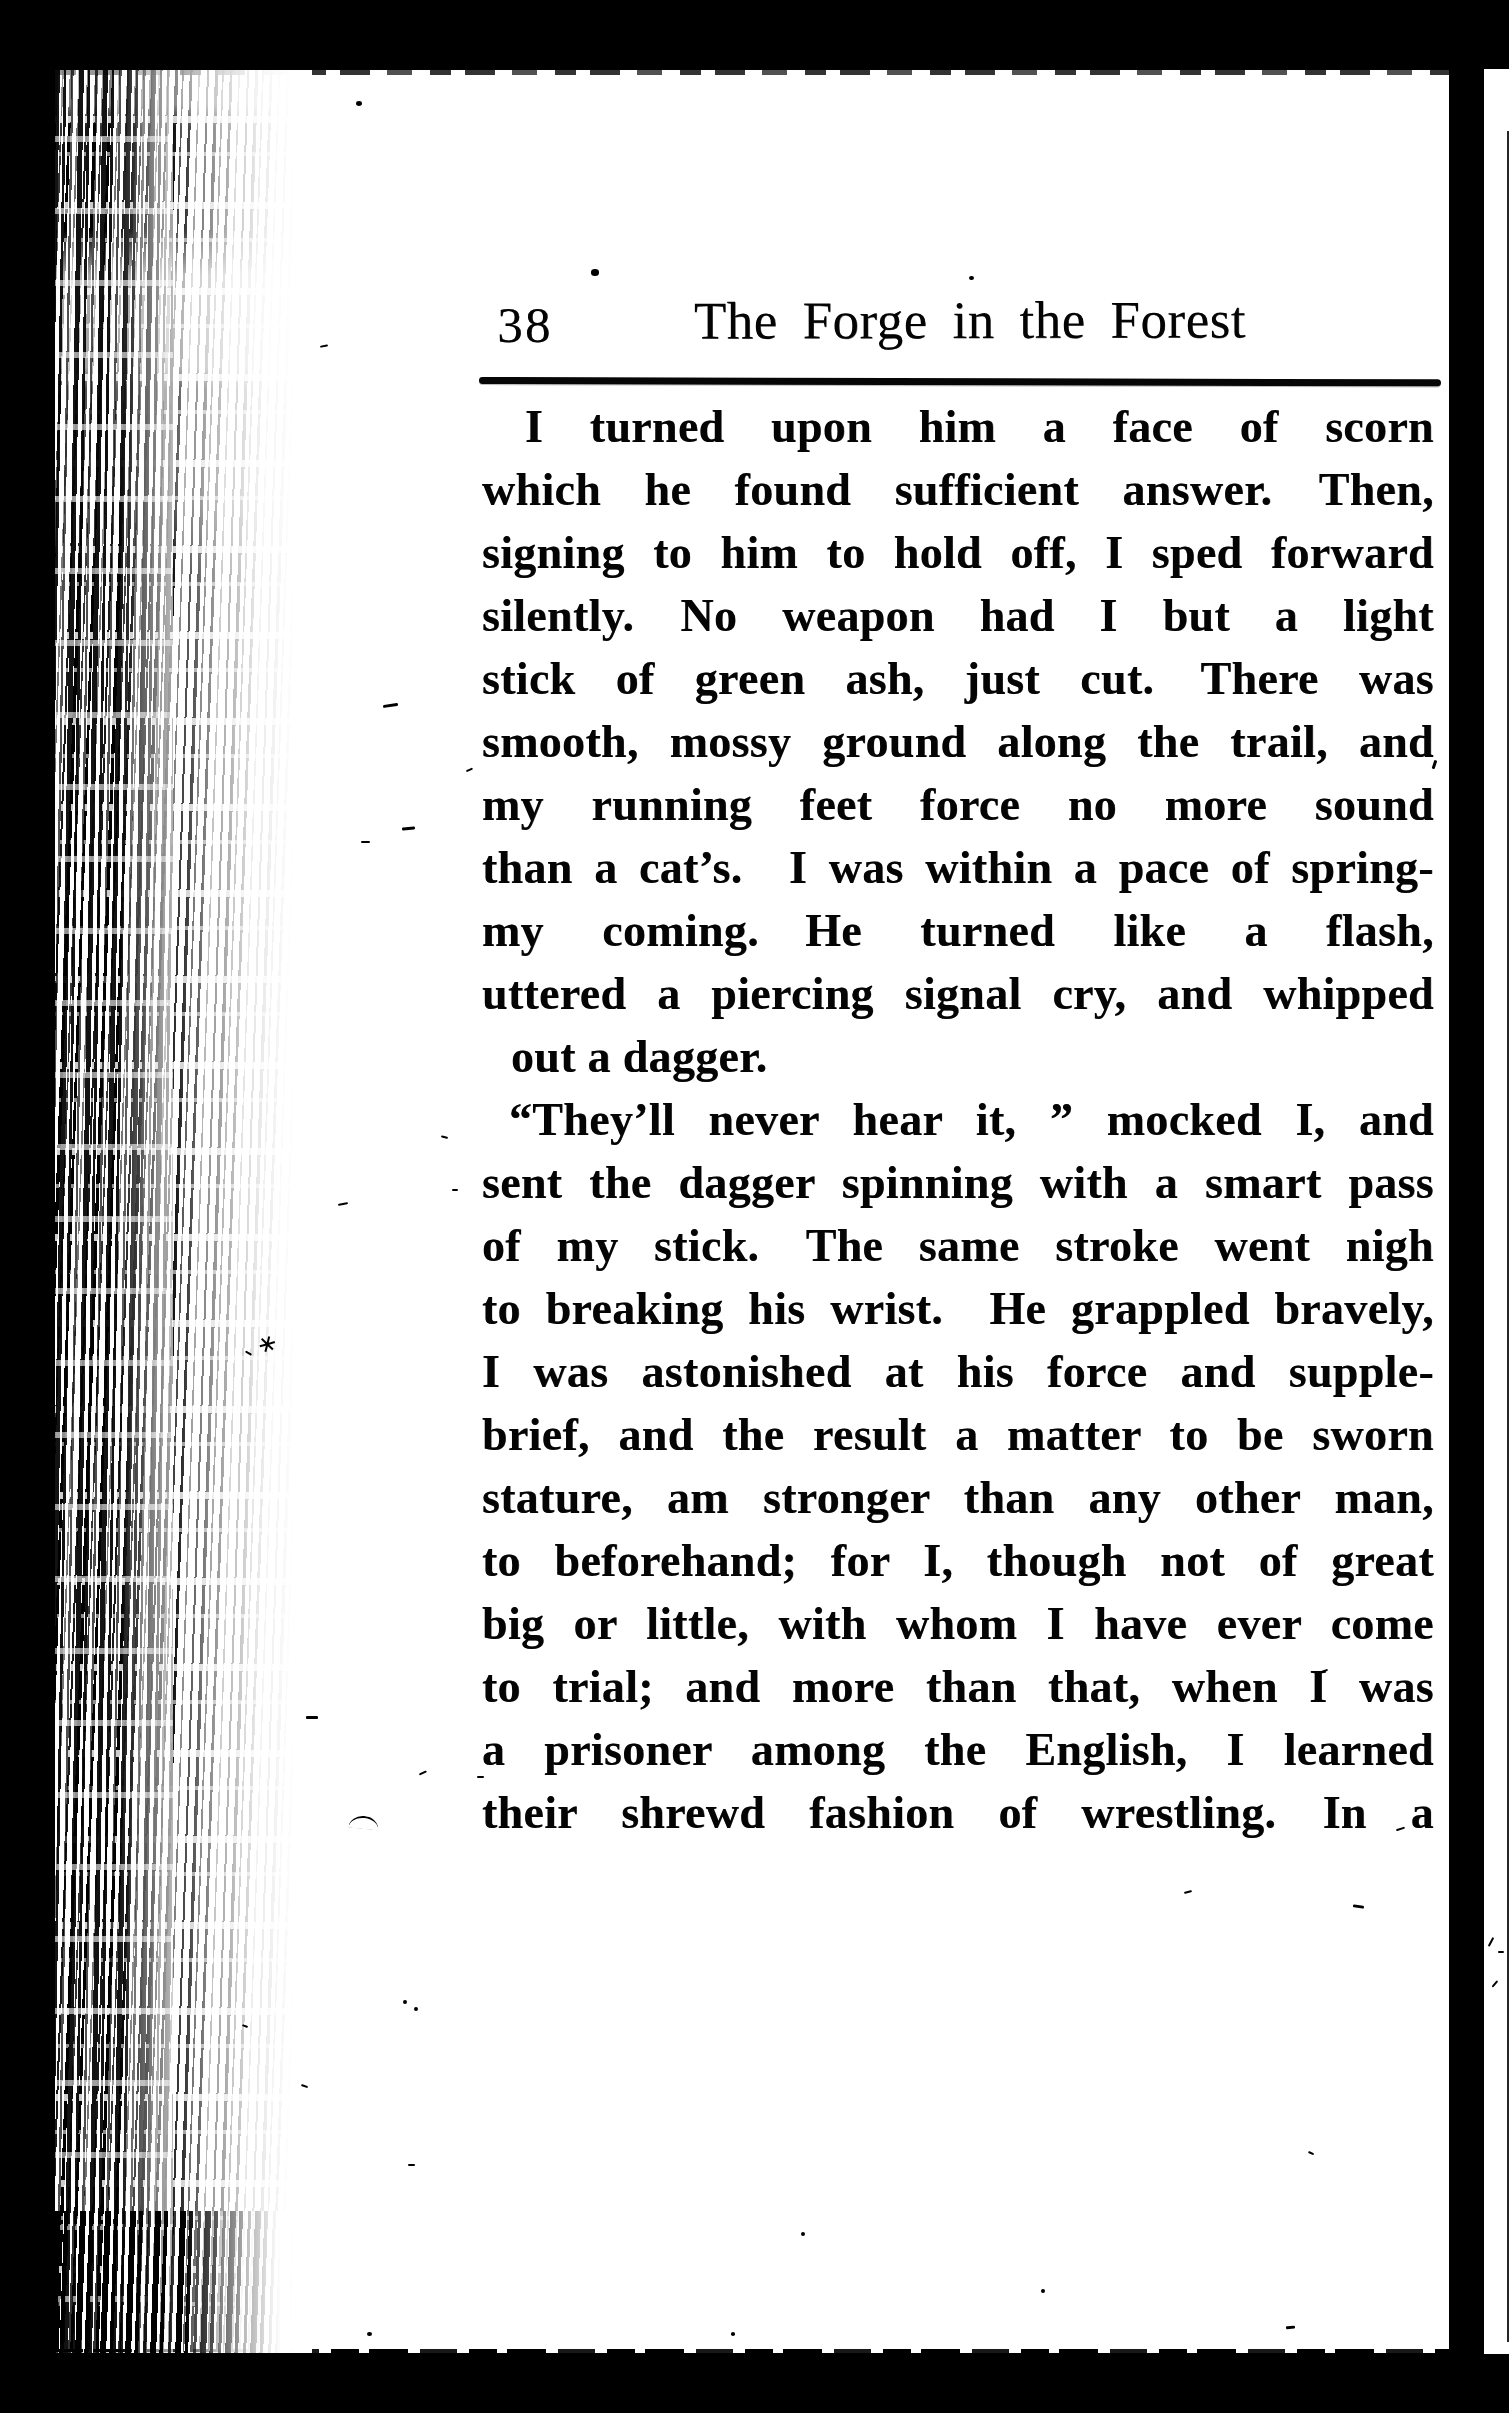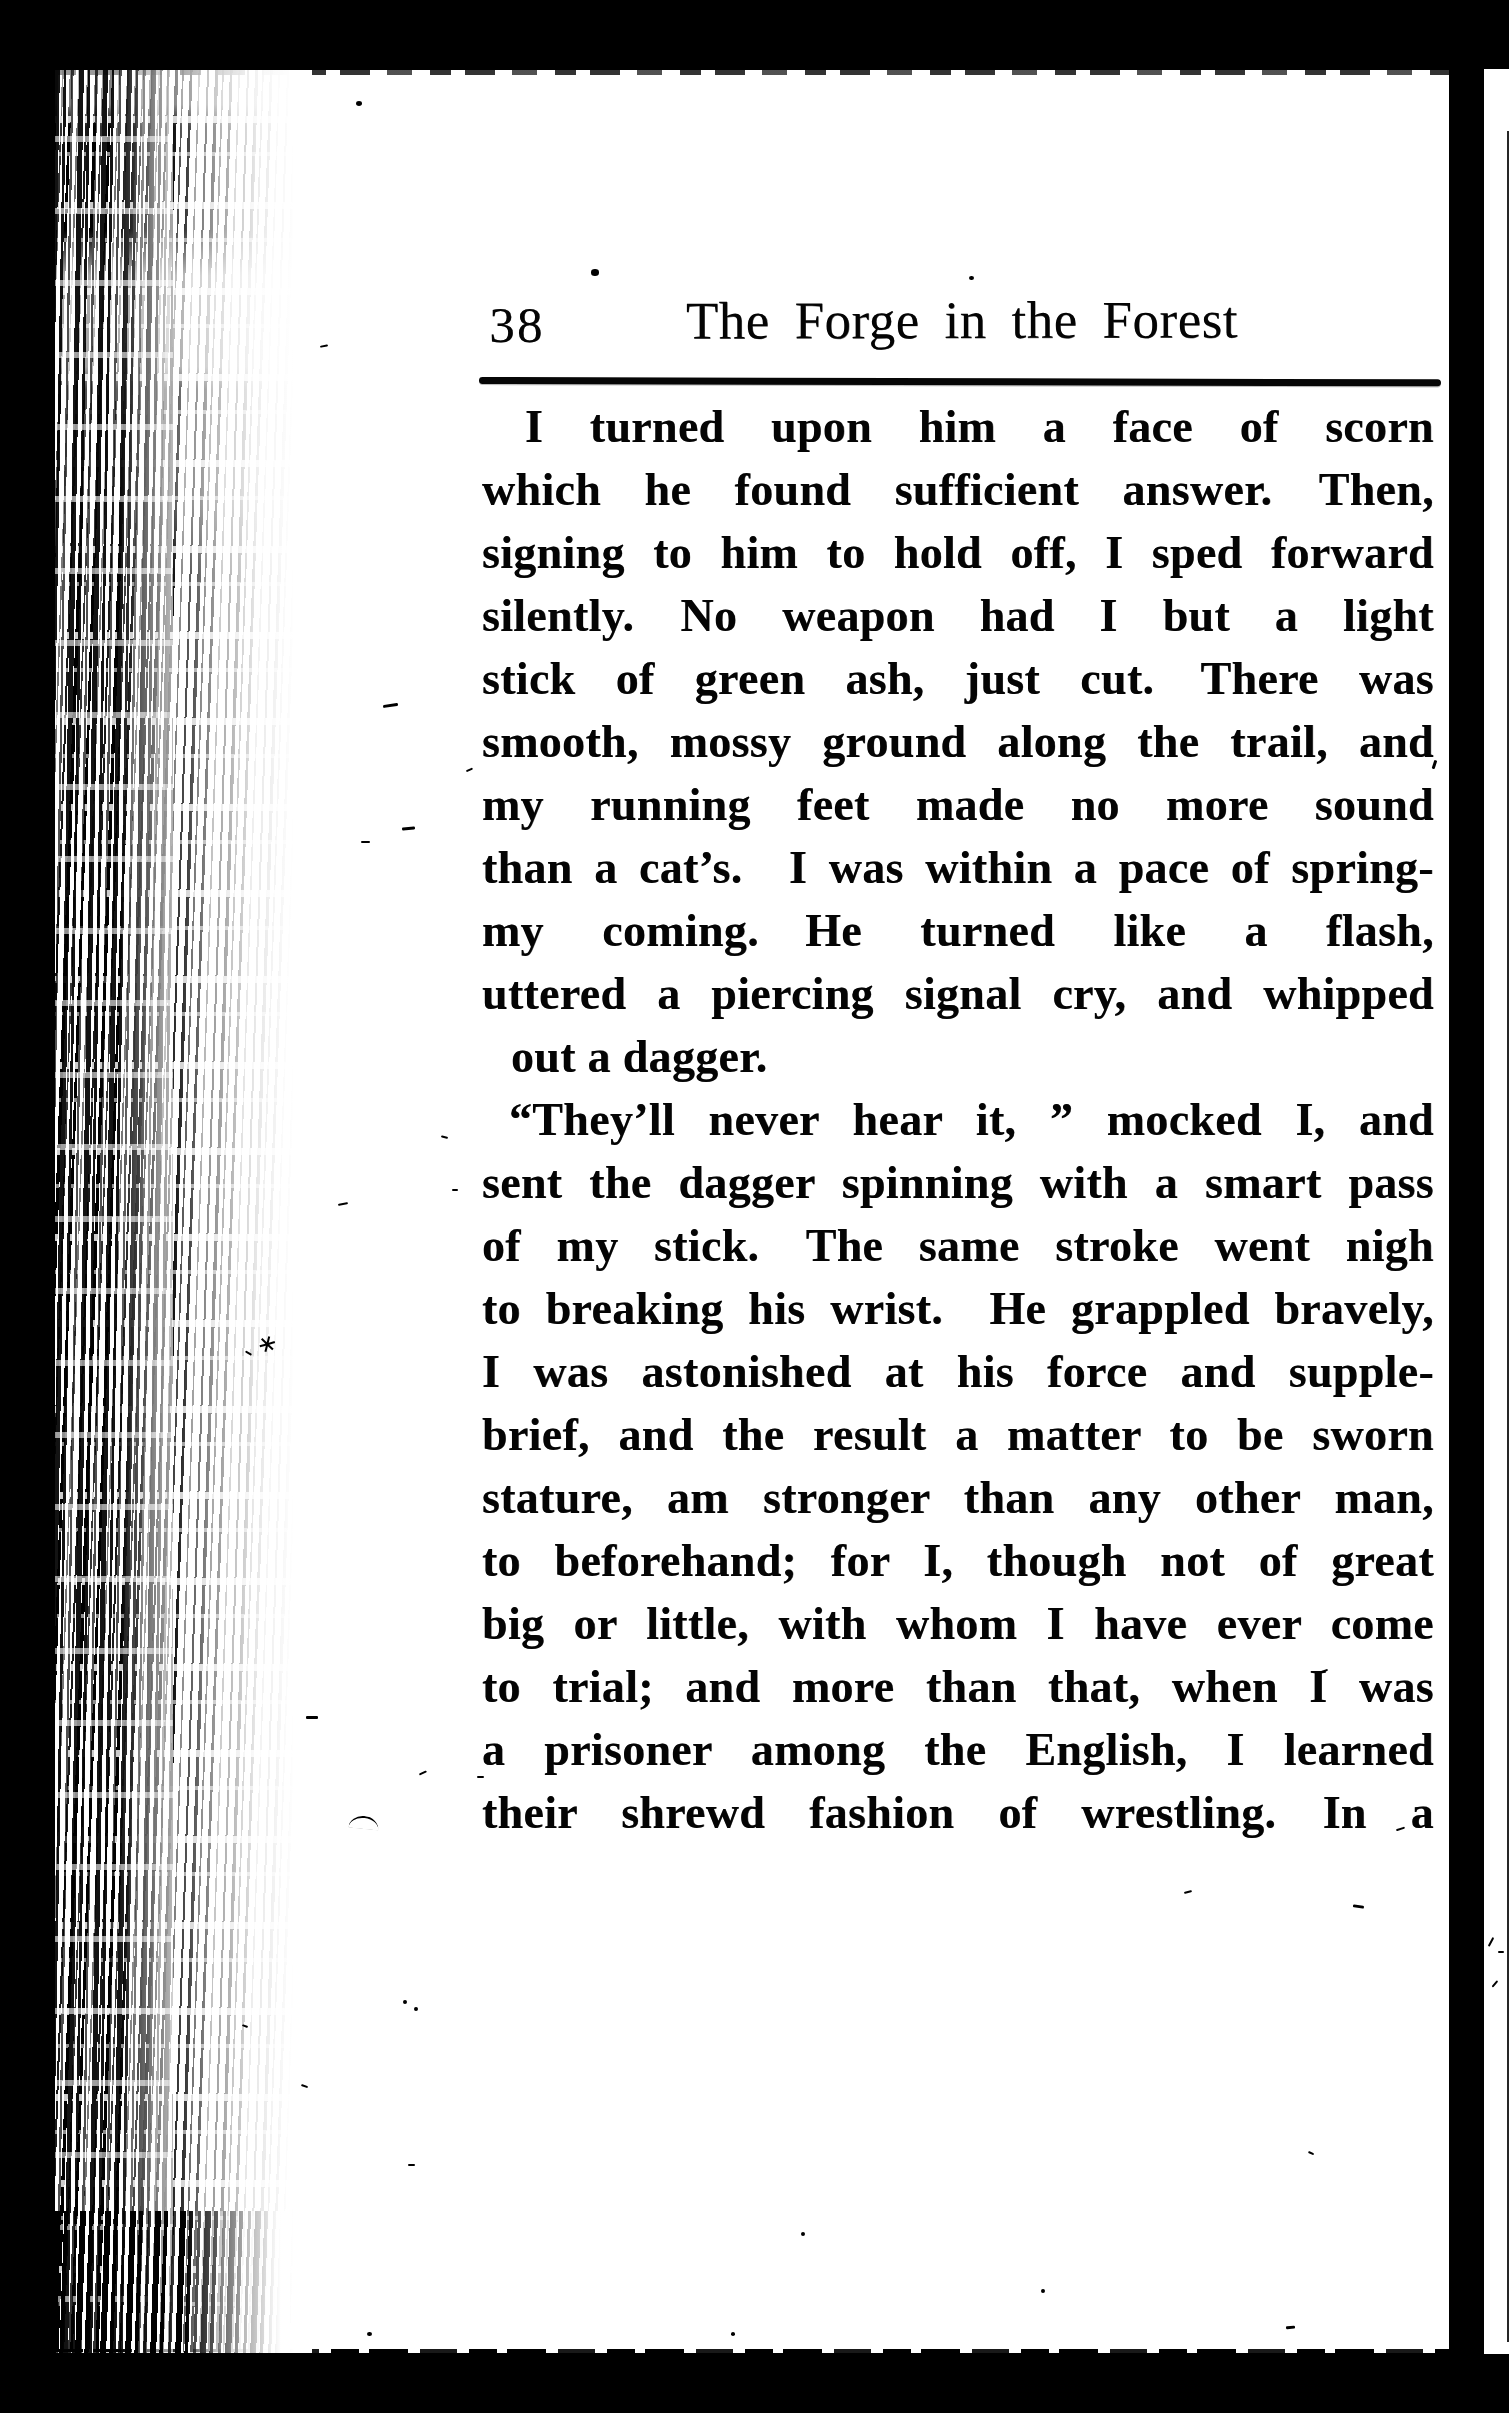--- a/index.html
+++ b/index.html
@@ -85,21 +85,21 @@
         #000 9.3px 13px, transparent 13px 18px,
         rgba(0,0,0,.8) 18px 21px, transparent 21px 25px);
   }
 
   
   .content {
     position: absolute; left: 482px; top: 0;
     width: 952px; height: 2413px;
     color: #040404;
   }
-  .header { position: absolute; top: 294px; left: 4px; width: 100%; height: 71px; }
+  .header { position: absolute; top: 294px; left: 12px; width: 100%; height: 71px; }
   .pagenum {
     position: absolute; left: 3.3px; top: 5.5px;
     font-size: 51px; line-height: 1;
     letter-spacing: 2.2px;
     text-shadow: 0.3px 0.4px 0 rgba(0,0,0,.55);
   }
   .title {
     display: block; text-align: center;
     font-size: 53px; line-height: 1;
     letter-spacing: 0.5px; word-spacing: 11px;
@@ -157,21 +157,21 @@
       <span class="title">The Forge in the Forest</span>
     </div>
     <div class="rule"></div>
     <div class="body-text">
         <div class="line indent">I turned upon him a face of scorn</div>
         <div class="line">which he found sufficient answer. Then,</div>
         <div class="line">signing to him to hold off, I sped forward</div>
         <div class="line">silently. No weapon had I but a light</div>
         <div class="line">stick of green ash, just cut. There was</div>
         <div class="line">smooth, mossy ground along the trail, and</div>
-        <div class="line">my running feet made no more sound</div>
+        <div class="line">my running feet force no more sound</div>
         <div class="line">than a cat’s. I was within a pace of spring-</div>
         <div class="line">my coming. He turned like a flash,</div>
         <div class="line">uttered a piercing signal cry, and whipped</div>
         <div class="line flush">out a dagger.</div>
         <div class="line indent-sm">“They’ll never hear it, ” mocked I, and</div>
         <div class="line">sent the dagger spinning with a smart pass</div>
         <div class="line">of my stick. The same stroke went nigh</div>
         <div class="line">to breaking his wrist. He grappled bravely,</div>
         <div class="line">I was astonished at his force and supple-</div>
         <div class="line">brief, and the result a matter to be sworn</div>

